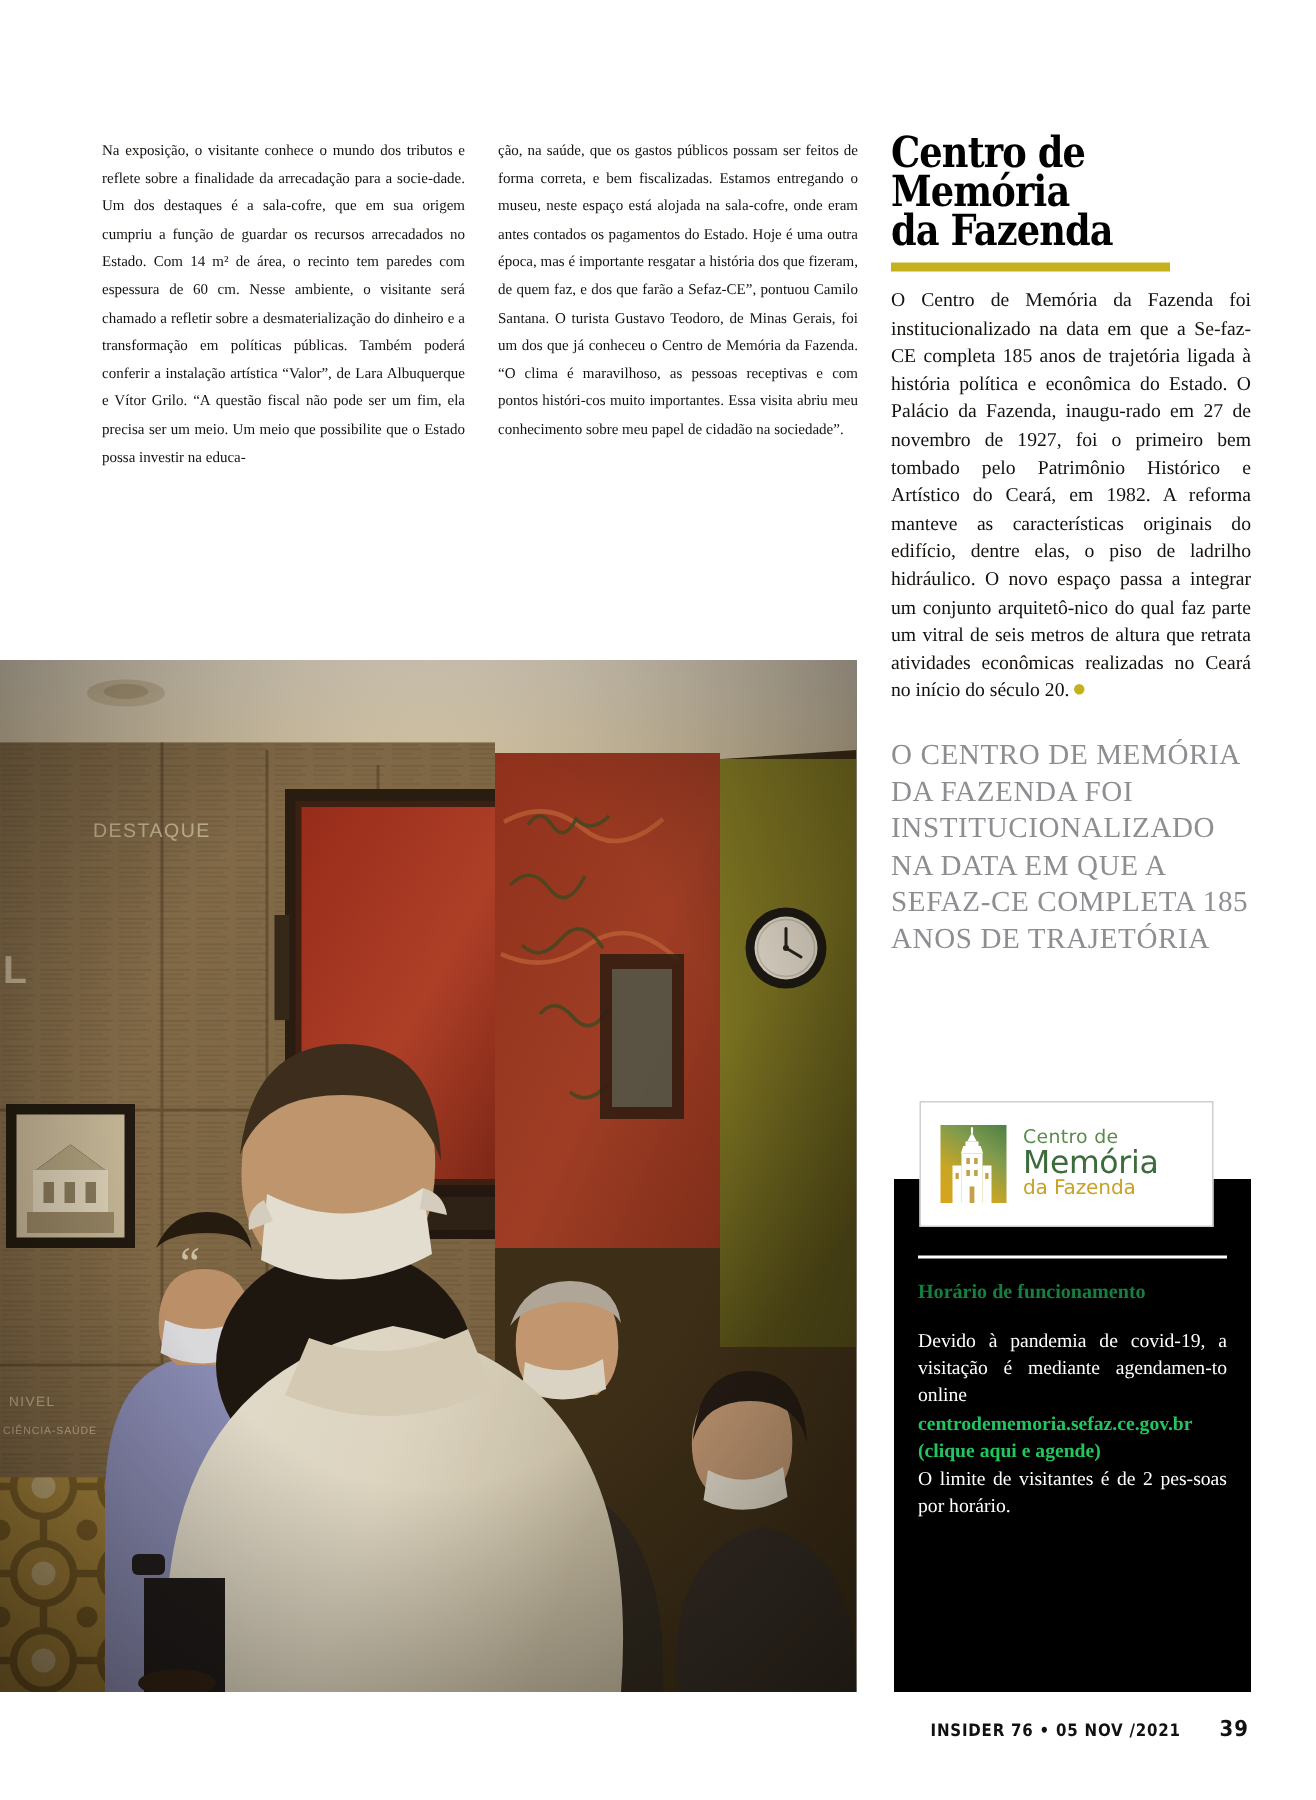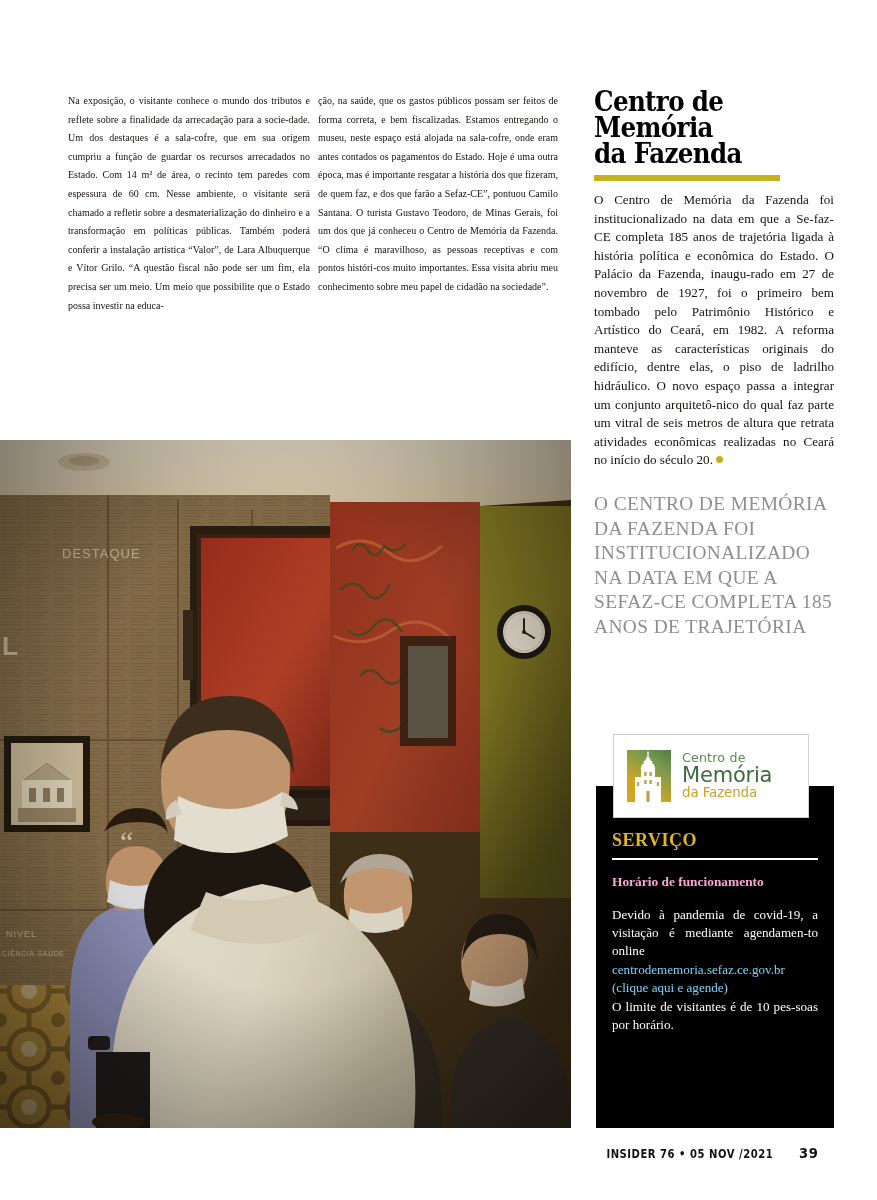--- a/index.html
+++ b/index.html
@@ -21,21 +21,21 @@
   .col-text {
     position: absolute;
     font-family: "Liberation Serif", serif;
     font-size: 10px;
     line-height: 18.6px;
     text-align: justify;
     color: #15110e;
     hyphens: manual;
   }
   #col-1 { left: 68px;  top: 92px;  width: 242px; }
-  #col-2 { left: 318px; top: 92px;  width: 240px; }
+  #col-2 { left: 332px; top: 92px;  width: 240px; }
 
   
   .rail { position: absolute; left: 594px; top: 88px; width: 240px; }
 
   .headline {
     font-family: "DejaVu Serif", "Liberation Serif", serif;
     font-weight: 700;
     font-size: 28.5px;
     line-height: 26px;
     letter-spacing: -0.7px;
@@ -129,52 +129,52 @@
   }
   .svc-rule {
     margin: 7px 0 13px 0;
     height: 1.5px;
     background: #ffffff;
   }
   .svc-sub {
     font-family: "Liberation Serif", serif;
     font-weight: 700;
     font-size: 13.4px;
-    color: #f9a8d4;
+    color: #15803d;
     line-height: 18px;
   }
   .svc-body {
     font-family: "Liberation Serif", serif;
     font-size: 13.1px;
     line-height: 18.4px;
     color: #ffffff;
     text-align: justify;
   }
   .svc-gap { height: 15px; }
   .svc-link {
-    font-weight: 400;
-    color: #7dd3fc;
+    font-weight: 700;
+    color: #22c55e;
   }
 
   
   .photo {
     position: absolute;
     left: 0px;
     top: 440px;
     width: 571px;
     height: 688px;
     overflow: hidden;
     background: #1a1208;
   }
   .photo svg { display: block; width: 100%; height: 100%; }
 
   
   .footer {
     position: absolute;
-    left: 580px;
+    left: 594px;
     top: 1144px;
     width: 240px;
     display: flex;
     align-items: baseline;
     justify-content: flex-end;
     gap: 14px;
     font-family: "DejaVu Sans", "Liberation Sans", sans-serif;
   }
   .footer-meta {
     font-size: 11.4px;
@@ -212,28 +212,27 @@
 
     <div class="headline-rule"></div>
 
     <div class="rail-body"><span>O Centro de Memória da Fazenda foi institucionalizado na data em que a Se-faz-CE completa 185 anos de trajetória ligada à história política e econômica do Estado. O Palácio da Fazenda, inaugu-rado em 27 de novembro de 1927, foi o primeiro bem tombado pelo Patrimônio Histórico e Artístico do Ceará, em 1982. A reforma manteve as características originais do edifício, dentre elas, o piso de ladrilho hidráulico. O novo espaço passa a integrar um conjunto arquitetô-nico do qual faz parte um vitral de seis metros de altura que retrata atividades econômicas realizadas no Ceará no início do século 20.</span><span class="endmark"></span></div>
 
     <div class="pullquote">O Centro de Memória da Fazenda foi institucionalizado na data em que a Sefaz-CE completa 185 anos de trajetória</div>
   </div>
 
   <div class="service-wrap">
     <div class="svc-inner">
-      <div class="svc-title">SERVIÇO</div>
       <div class="svc-rule"></div>
 
       <div class="svc-sub">Horário de funcionamento</div>
 
       <div class="svc-gap"></div>
 
-      <div class="svc-body"><span>Devido à pandemia de covid-19, a visitação é mediante agendamen-to online </span><span class="svc-link">centrodememoria.sefaz.ce.gov.br (clique aqui e agende)</span><br><span>O limite de visitantes é de 10 pes-soas por horário.</span></div>
+      <div class="svc-body"><span>Devido à pandemia de covid-19, a visitação é mediante agendamen-to online </span><span class="svc-link">centrodememoria.sefaz.ce.gov.br (clique aqui e agende)</span><br><span>O limite de visitantes é de 2 pes-soas por horário.</span></div>
     </div>
   </div>
 
   <div class="logo-card">
     <div class="logo-mark">
       <svg viewBox="0 0 44 52" preserveAspectRatio="none" aria-hidden="true">
         <g fill="#ffffff">
           <path d="M21 5 L24.2 11 L17.8 11 Z"></path>
           <rect x="20.3" y="1.5" width="1.4" height="4"></rect>
           <path d="M16.6 11 h8.8 v3 h-8.8 Z"></path>

